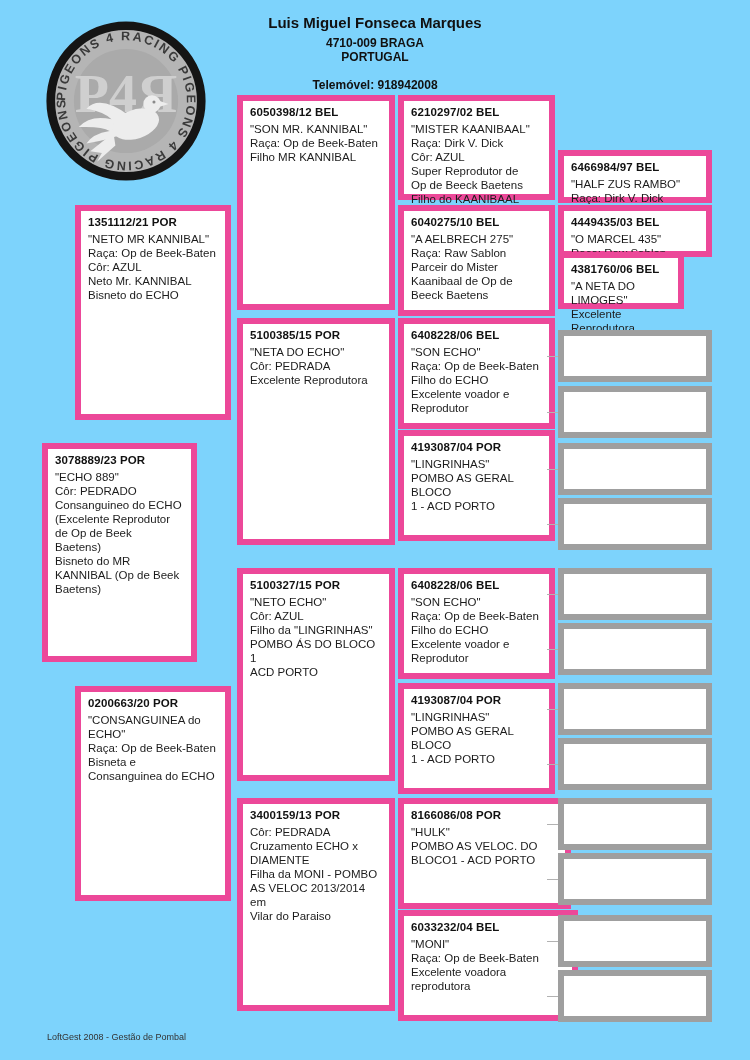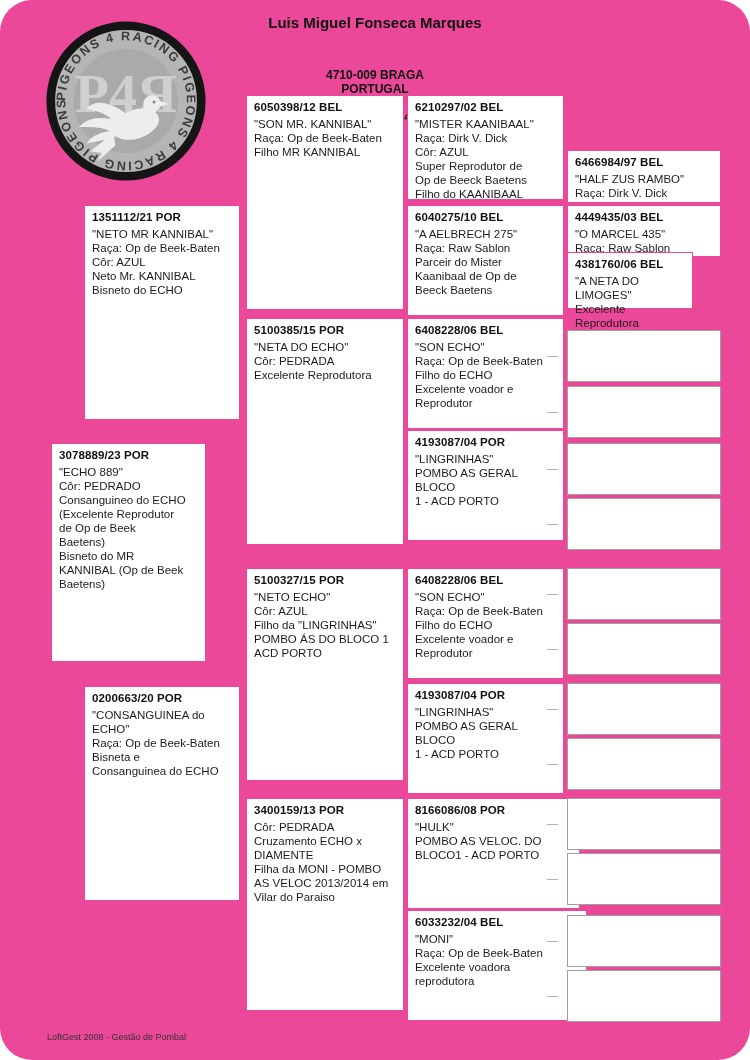--- a/index.html
+++ b/index.html
@@ -1,26 +1,26 @@
 <!DOCTYPE html>
 <html><head>
 <meta charset="utf-8">
 <style>
   html,body { margin:0; padding:0; background:#ffffff; }
   .page {
-    position:relative; width:750px; height:1060px; background:#ec4899;
-    font-family:"Liberation Sans", sans-serif; overflow:hidden;border-radius:32px;
+    position:relative; width:750px; height:1060px; background:#7dd3fc;
+    font-family:"Liberation Sans", sans-serif; overflow:hidden;
   }
   .hdr-line { position:absolute; left:0; width:750px; text-align:center; color:#111; font-weight:bold; }
   .hdr-name  { top:14px; font-size:15px; }
-  .hdr-sub   { font-size:12px;margin-top:32px; }
+  .hdr-sub   { font-size:12px; }
   .logo { position:absolute; left:44px; top:16px; width:164px; height:170px; }
   .box {
     position:absolute; box-sizing:border-box; background:#fff;
-    border:1px solid #ec4899; padding:5px 7px 4px 7px;margin-left:9px;
+    border:6px solid #ec4899; padding:5px 7px 4px 7px;
   }
   .box.empty { border-color:#9f9f9f; }
   .ring { font-size:11.5px; font-weight:bold; color:#111; margin-bottom:4px; letter-spacing:.1px; }
   .bodytxt { font-size:11.5px; color:#1c1c1c; line-height:14px; white-space:pre-line; }
   .stub { position:absolute; width:11px; height:1px; background:#b2b2b2; }
   .footer { position:absolute; left:47px; top:1032px; font-size:9px; color:#333; }
 </style>
 </head>
 <body>
 

